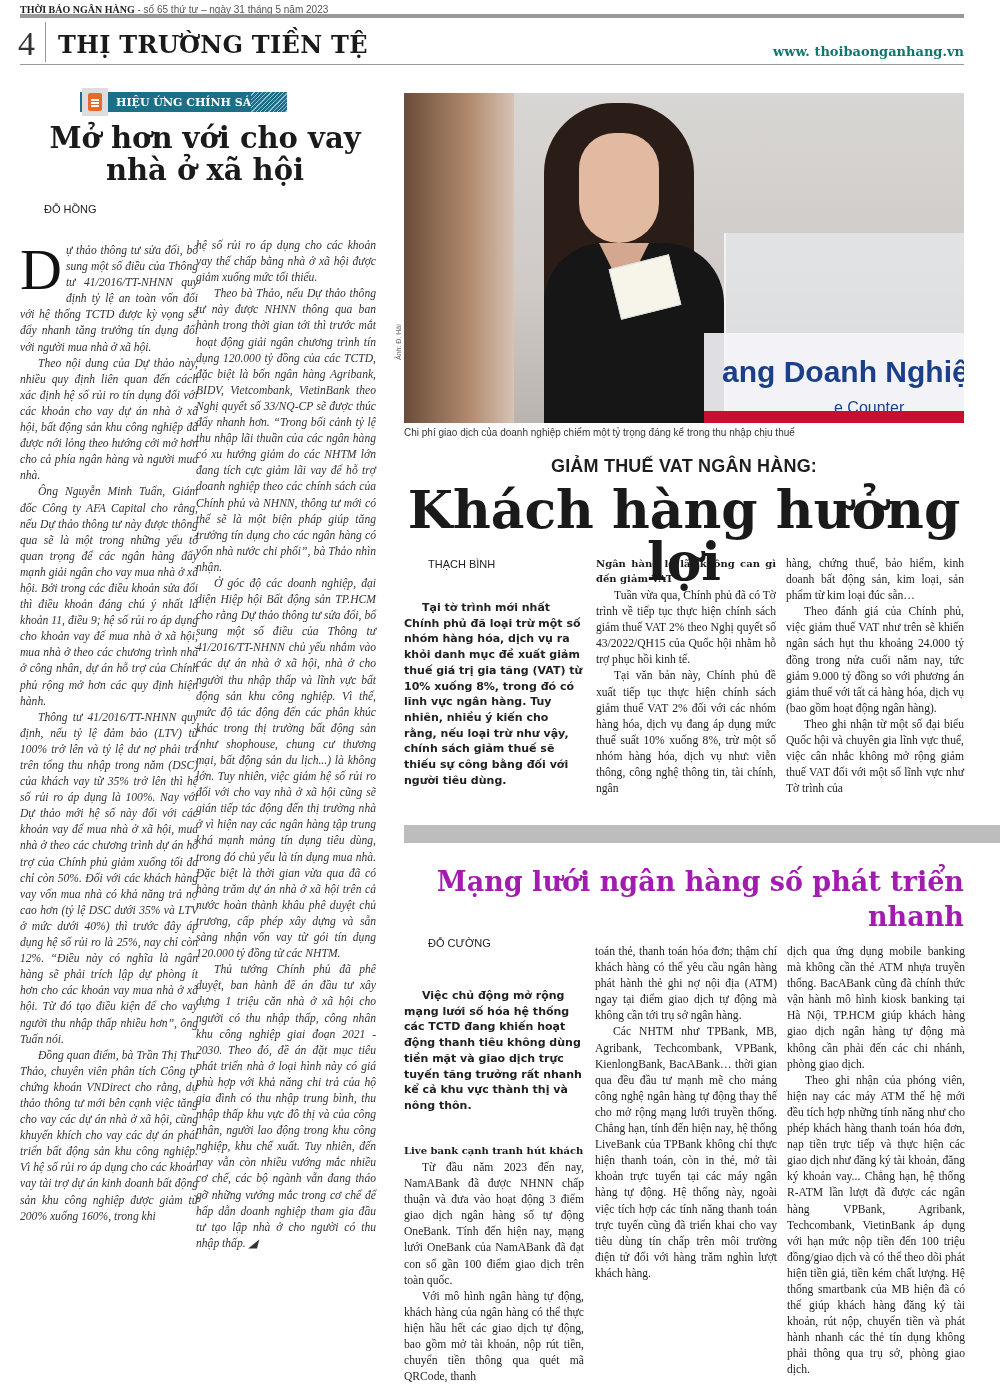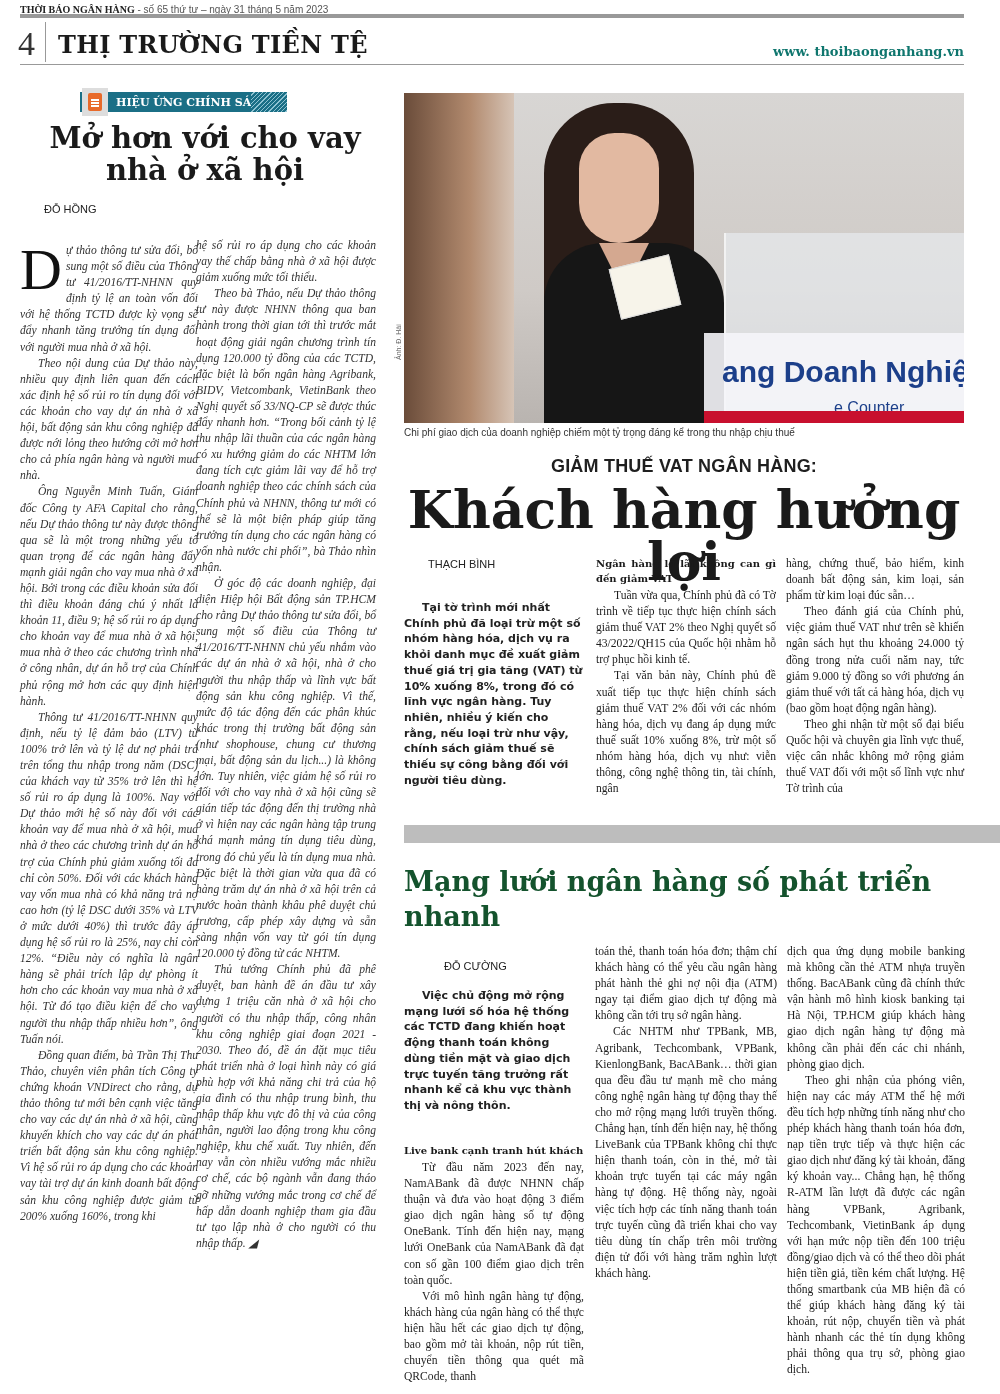--- a/index.html
+++ b/index.html
@@ -47,21 +47,21 @@
   .caption { position: absolute; left: 404px; top: 427px; font-size: 10px; font-family: "Liberation Sans", sans-serif; color: #333; }
 
   .kicker { position: absolute; left: 404px; top: 456px; width: 560px; text-align: center; font-size: 18px; font-weight: bold; font-family: "Liberation Sans", sans-serif; color: #1f1f1f; letter-spacing: 0.2px; }
   .h1-right { position: absolute; left: 404px; top: 484px; width: 560px; text-align: center; font-size: 52px; line-height: 52px; font-weight: bold; font-family: "DejaVu Serif", serif; color: #1a1a1a; }
 
   .lead { position: absolute; font-family: "DejaVu Sans", sans-serif; font-weight: bold; font-size: 11px; line-height: 15.7px; color: #222; }
   .lead p { text-indent: 18px; }
   .subhead { font-family: "DejaVu Serif", serif; font-weight: bold; font-size: 10px; line-height: 15px; color: #1a1a1a; margin-bottom: 2px; text-indent: 0 !important; }
 
   .gray-band { position: absolute; left: 404px; top: 825px; width: 596px; height: 18px; background: #bdbdbd; }
-  .h1-bottom { position: absolute; left: 404px; top: 864px; width: 560px; text-align: left; font-size: 27px; line-height: 35px; font-weight: bold; font-family: "DejaVu Serif", serif; color: #14532d; }
+  .h1-bottom { position: absolute; left: 404px; top: 864px; width: 560px; text-align: right; font-size: 27px; line-height: 35px; font-weight: bold; font-family: "DejaVu Serif", serif; color: #a21caf; }
 </style>
 </head>
 <body>
 
 <div class="masthead"><b>THỜI BÁO NGÂN HÀNG</b><span> - số 65 thứ tư – ngày 31 tháng 5 năm 2023</span></div>
 <div class="top-bar"></div>
 <div class="page-num">4</div>
 <div class="page-divider"></div>
 <div class="section-title">THỊ TRƯỜNG TIỀN TỆ</div>
 <div class="website">www. thoibaonganhang.vn</div>
@@ -123,24 +123,24 @@
 </div>
 
 <div class="col" style="left:786px; top:556px; width:178px;">
   <p class="noind">hàng, chứng thuế, bảo hiểm, kinh doanh bất động sản, kim loại, sản phẩm từ kim loại đúc sẵn…</p>
   <p>Theo đánh giá của Chính phủ, việc giảm thuế VAT như trên sẽ khiến ngân sách hụt thu khoảng 24.000 tỷ đồng trong nửa cuối năm nay, tức giảm 9.000 tỷ đồng so với phương án giảm thuế với tất cả hàng hóa, dịch vụ (bao gồm hoạt động ngân hàng).</p>
   <p>Theo ghi nhận từ một số đại biểu Quốc hội và chuyên gia lĩnh vực thuế, việc cân nhắc không mở rộng giảm thuế VAT đối với một số lĩnh vực như Tờ trình của</p>
 </div>
 
 <div class="gray-band"></div>
 <h1 class="h1-bottom">Mạng lưới ngân hàng số phát triển nhanh</h1>
-<div class="byline" style="left:404px; top:960px;margin-left:16px;">ĐỖ CƯỜNG</div>
+<div class="byline" style="left:404px; top:937px;">ĐỖ CƯỜNG</div>
 
 <div class="lead" style="left:404px; top:988px; width:180px;">
-  <p>Việc chủ động mở rộng mạng lưới số hóa hệ thống các TCTD đang khiến hoạt động thanh toán không dùng tiền mặt và giao dịch trực tuyến tăng trưởng rất nhanh kể cả khu vực thành thị và nông thôn.</p>
+  <p>Việc chủ động mở rộng mạng lưới số hóa hệ thống các TCTD đang khiến hoạt động thanh tiêu không dùng tiền mặt và giao dịch trực tuyến tăng trưởng rất nhanh kể cả khu vực thành thị và nông thôn.</p>
 </div>
 
 <div class="col" style="left:404px; top:1143px; width:180px;">
   <p class="subhead">Live bank cạnh tranh hút khách</p>
   <p>Từ đầu năm 2023 đến nay, NamABank đã được NHNN chấp thuận và đưa vào hoạt động 3 điểm giao dịch ngân hàng số tự động OneBank. Tính đến hiện nay, mạng lưới OneBank của NamABank đã đạt con số gần 100 điểm giao dịch trên toàn quốc.</p>
   <p>Với mô hình ngân hàng tự động, khách hàng của ngân hàng có thể thực hiện hầu hết các giao dịch tự động, bao gồm mở tài khoản, nộp rút tiền, chuyển tiền thông qua quét mã QRCode, thanh</p>
 </div>
 
 <div class="col" style="left:595px; top:944px; width:182px;">
   <p class="noind">toán thẻ, thanh toán hóa đơn; thậm chí khách hàng có thể yêu cầu ngân hàng phát hành thẻ ghi nợ nội địa (ATM) ngay tại điểm giao dịch tự động mà không cần tới trụ sở ngân hàng.</p>

